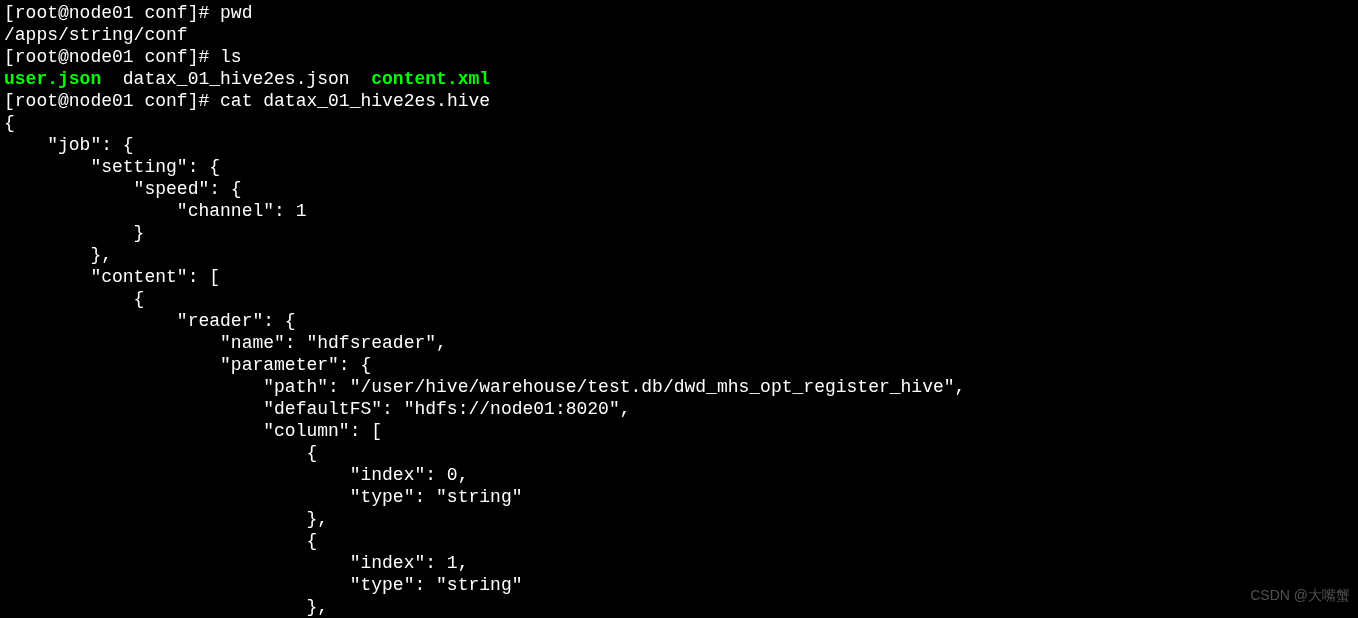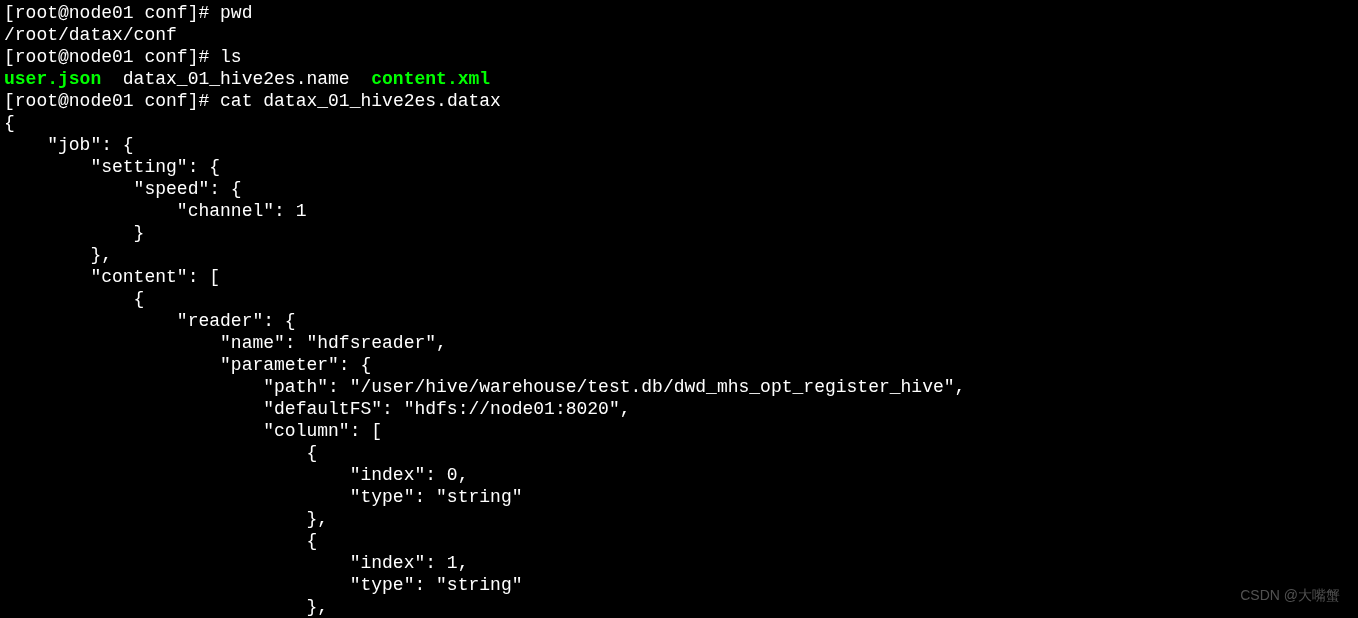--- a/index.html
+++ b/index.html
@@ -25,35 +25,35 @@
     .prompt {
       color: #ffffff;
     }
     .green-bold {
       color: #00ff00;
       font-weight: bold;
     }
     .watermark {
       position: absolute;
       bottom: 12px;
-      right: 18px;
+      right: 8px;
       color: #888888;
       font-size: 14px;
       font-family: sans-serif;
       opacity: 0.6;
     }
   </style>
 </head>
 <body>
 
 <div class="line"><span class="prompt">[root@node01 conf]# </span><span>pwd</span></div>
-<div class="line">/root/datax/conf</div>
+<div class="line">/apps/string/conf</div>
 <div class="line"><span class="prompt">[root@node01 conf]# </span><span>ls</span></div>
-<div class="line"><span class="green-bold">user.json</span><span>  datax_01_hive2es.name  </span><span class="green-bold">content.xml</span></div>
-<div class="line"><span class="prompt">[root@node01 conf]# </span><span>cat datax_01_hive2es.datax</span></div>
+<div class="line"><span class="green-bold">user.json</span><span>  datax_01_hive2es.json  </span><span class="green-bold">content.xml</span></div>
+<div class="line"><span class="prompt">[root@node01 conf]# </span><span>cat datax_01_hive2es.hive</span></div>
 <div class="line">{</div>
 <div class="line">    "job": {</div>
 <div class="line">        "setting": {</div>
 <div class="line">            "speed": {</div>
 <div class="line">                "channel": 1</div>
 <div class="line">            }</div>
 <div class="line">        },</div>
 <div class="line">        "content": [</div>
 <div class="line">            {</div>
 <div class="line">                "reader": {</div>

